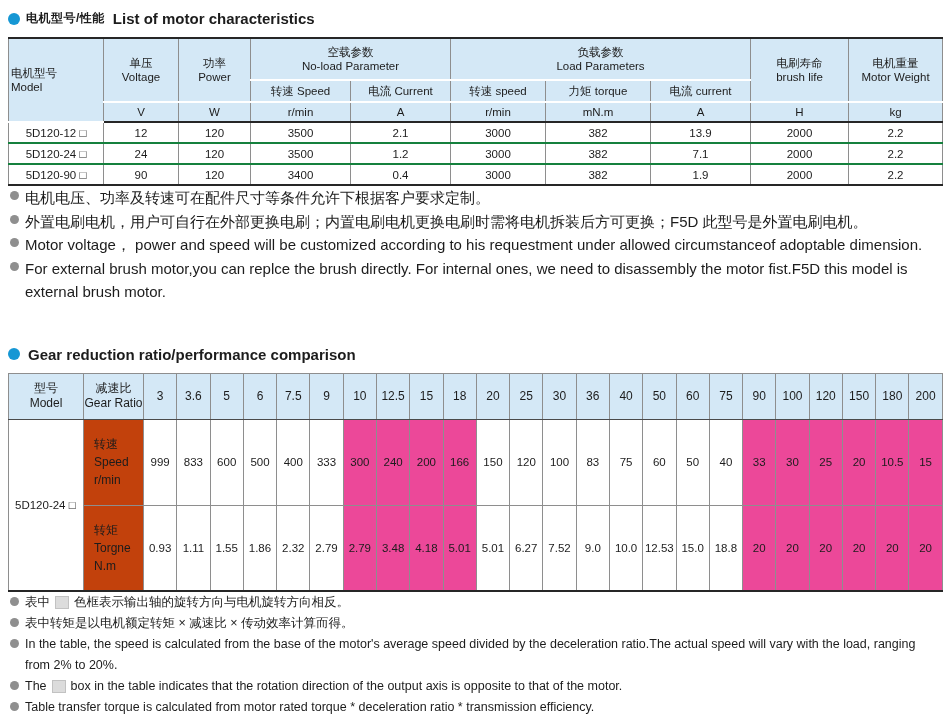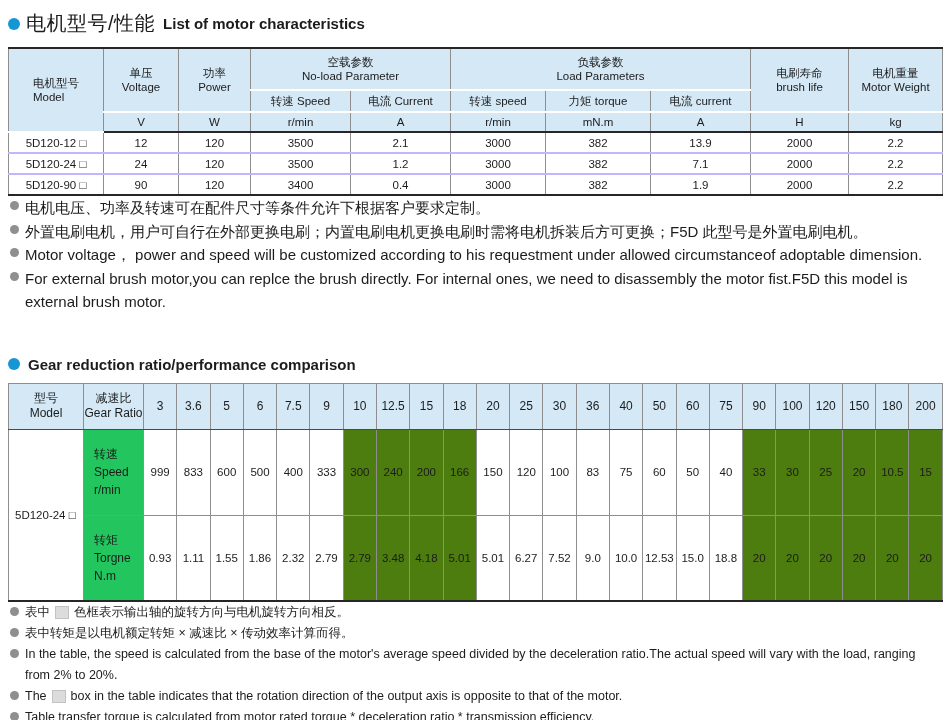--- a/index.html
+++ b/index.html
@@ -7,51 +7,51 @@
     width:950px;height:720px;overflow:hidden;
     font-family:"Liberation Sans","DejaVu Sans",sans-serif;
     color:#1c1c1c;
     -webkit-font-smoothing:antialiased;
   }
   .page{padding:6px 8px 0 8px;}
 
   
   .sec-title{display:flex;align-items:center;gap:6px;margin:4px 0 10px 0;}
   .bullet{width:12px;height:12px;border-radius:50%;background:#1697d4;flex:0 0 auto;}
-  .t-zh{font-size:20px;font-weight:normal;letter-spacing:0.5px;}
+  .t-zh{font-size:12px;font-weight:bold;letter-spacing:0.5px;}
   .t-en{font-size:15px;font-weight:bold;margin-left:2px;}
 
   
   table{border-collapse:collapse;table-layout:fixed;width:934px;font-size:11.5px;}
   td{vertical-align:middle;text-align:center;padding:0;overflow:hidden;white-space:nowrap;}
   .blue{background:#d4e8f6;margin-top:37px;}
-  .gray{background:#4d7c0f;}
+  .gray{background:#ec4899;}
 
   
   .t1{border-top:2px solid #262626;border-bottom:2px solid #262626;}
   .t1 td{border-left:1px solid #8e8e8e;border-right:1px solid #8e8e8e;}
   .t1 tr.h1 td,.t1 tr.h2 td{border-bottom:2px solid #ffffff;}
   .t1 tr.h1{height:42px;}
   .t1 tr.h2{height:22px;}
   .t1 tr.units{height:20px;}
   .t1 tr.units td{border-bottom:2px solid #262626;}
   .t1 tbody tr{height:21px;}
-  .t1 tbody td{border-bottom:2px solid #c4b5fd;}
+  .t1 tbody td{border-bottom:2px solid #15803d;}
   .t1 tbody tr:last-child td{border-bottom:none;}
   .t1 .hdr2{line-height:1.25;}
-  .t1 .model-head{text-align:left;padding-left:24px;}
+  .t1 .model-head{text-align:left;padding-left:2px;}
   .t1 .model-cell{text-align:center;}
 
   
   .t2{border-bottom:2px solid #262626;}
   .t2 td{border:1px solid #8e8e8e;}
   .t2 thead td{border-bottom:1px solid #4a4a4a;}
   .t2 tr.rhead{height:46px;}
   .t2 tr.drow{height:86px;}
-  .t2 .lbl{text-align:left;padding-left:10px;line-height:1.5;font-size:12px;background:#22c55e;}
+  .t2 .lbl{text-align:left;padding-left:10px;line-height:1.5;font-size:12px;background:#c2410c;}
   .t2 .model2{text-align:left;padding-left:6px;font-size:11.5px;background:#fff;}
   .t2 .hdr2{line-height:1.25;font-size:12px;}
   .t2 .ratio{font-size:12px;}
 
   
   ul.notes{list-style:none;margin:0;padding:0;}
   ul.notes li{display:flex;align-items:flex-start;}
   .nb{width:9px;height:9px;border-radius:50%;background:#8f8f8f;flex:0 0 auto;margin:5px 6px 0 2px;}
   .notes-1{margin-top:14px;}
   .notes-1 li{line-height:23.5px;font-size:15px;}

